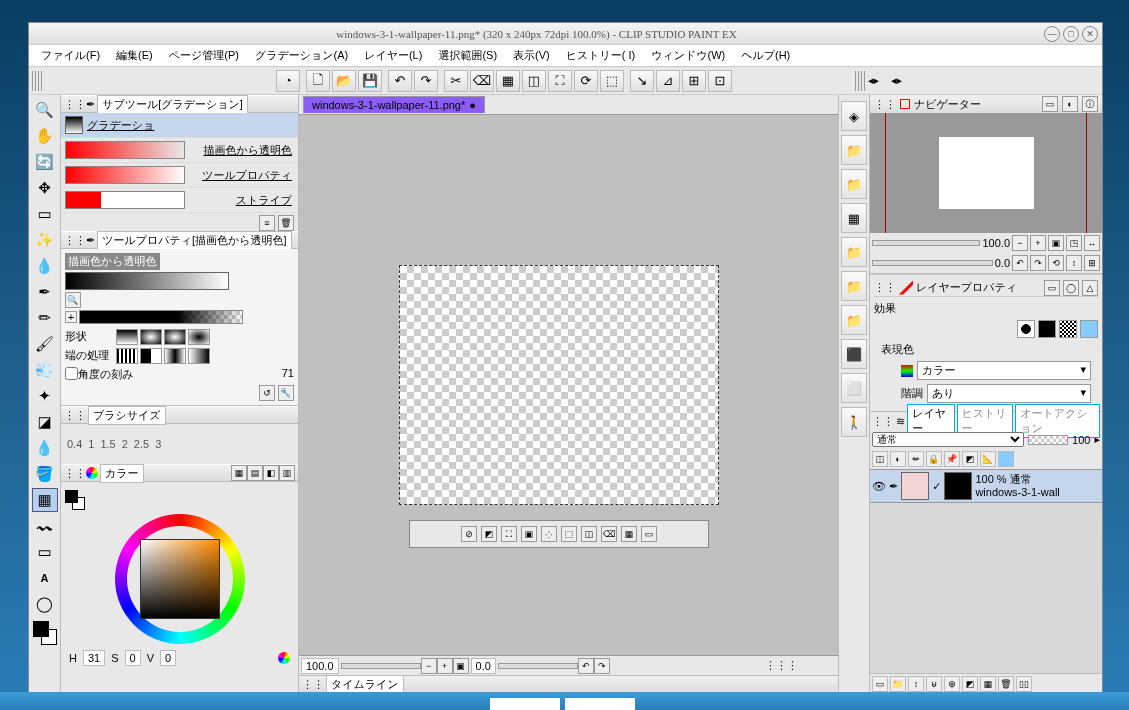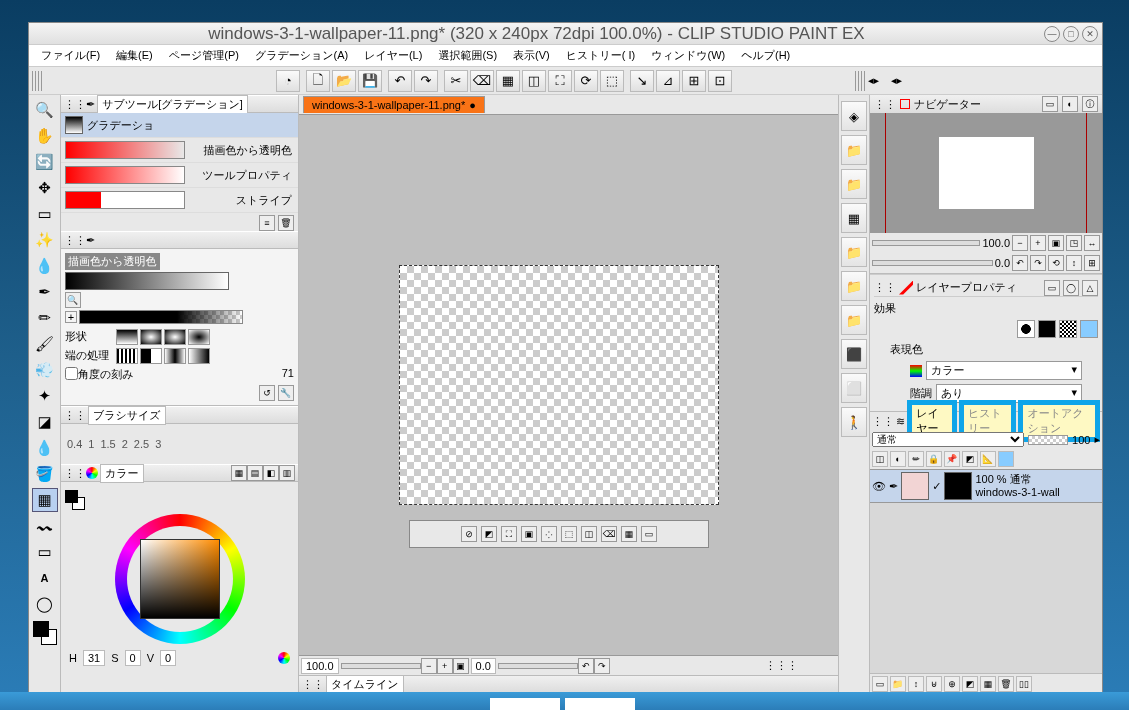--- a/index.html
+++ b/index.html
@@ -1,55 +1,55 @@
 <!DOCTYPE html>
 <html><head>
 <meta charset="utf-8">
 <style>
 * { margin:0; padding:0; box-sizing:border-box; font-family:"MS UI Gothic","Meiryo",sans-serif; font-size:11px; }
 body { background:linear-gradient(to bottom,#0a3d62 0%,#1e5f8b 50%,#2b7db8 100%); width:1129px; height:710px; overflow:hidden; position:relative; }
 .app { position:absolute; left:28px; top:22px; width:1075px; height:672px; background:#e8e8e8; border:1px solid #888; display:flex; flex-direction:column; }
 .titlebar { height:22px; background:linear-gradient(to bottom,#f5f5f5,#e0e0e0); display:flex; align-items:center; color:#555; border-bottom:1px solid #ccc; }
-.titlebar-text { flex:1; text-align:center; font-size:17px; }
+.titlebar-text { flex:1; text-align:center; font-size:11px;font-family:Liberation Serif, serif; }
 .win-btns { display:flex; gap:3px; padding-right:4px; }
 .win-btn { width:16px; height:16px; border:1px solid #888; border-radius:8px; background:#eee; display:flex; align-items:center; justify-content:center; font-size:9px; cursor:pointer; }
 .menubar { height:22px; background:#fff; border-bottom:1px solid #ccc; display:flex; align-items:center; padding:0 4px; }
 .menu-item { padding:2px 8px; cursor:pointer; }
 .toolbar-row { height:28px; background:#e8e8e8; border-bottom:1px solid #ccc; display:flex; align-items:center; }
 .tb-btn { width:24px; height:22px; border:1px solid #bbb; background:linear-gradient(#fafafa,#e0e0e0); margin:0 1px; display:flex; align-items:center; justify-content:center; cursor:pointer; font-size:13px; }
 .tb-sep { width:4px; }
 .grab { width:10px; height:20px; background:repeating-linear-gradient(90deg,#999 0 1px,transparent 1px 3px); margin:0 3px; }
 .main { flex:1; display:flex; overflow:hidden; }
 .left-col { width:32px; background:#e8e8e8; border-right:1px solid #bbb; display:flex; flex-direction:column; align-items:center; padding-top:2px; }
 .tool { width:26px; height:24px; border:1px solid transparent; display:flex; align-items:center; justify-content:center; cursor:pointer; font-size:15px; margin:1px 0; }
 .tool.sel { background:#b8d0f0; border-color:#557; }
 .swatch-pair { position:relative; width:24px; height:24px; margin-top:4px; }
 .sw-a { position:absolute; width:16px; height:16px; border:1px solid #000; background:#000; left:0; top:0; }
 .sw-b { position:absolute; width:16px; height:16px; border:1px solid #000; background:#fff; right:0; bottom:0; }
 .left-panels { width:238px; background:#e8e8e8; border-right:1px solid #bbb; display:flex; flex-direction:column; }
 .panel-hdr { height:18px; background:linear-gradient(#f0f0f0,#ddd); border-top:1px solid #fff; border-bottom:1px solid #bbb; display:flex; align-items:center; padding:0 3px; font-size:10px; }
 .panel-hdr .label { background:#fff; border:1px solid #bbb; padding:1px 4px; margin-left:2px; }
-.grad-row { height:25px; display:flex; align-items:center; border-bottom:1px solid #ddd; padding:0 4px; }
+.grad-row { height:25px; display:flex; align-items:center; border-bottom:1px solid #ddd; padding:0 4px;text-decoration:underline; }
 .grad-prev { width:120px; height:18px; border:1px solid #888; margin-right:4px; }
 .grad-label { flex:1; text-align:right; padding-right:2px; font-size:11px; }
 .prop-body { background:#f4f4f4; padding:4px; border-bottom:1px solid #bbb; }
 .prop-row { display:flex; align-items:flex-start; margin:3px 0; font-size:11px; }
 .prop-row .lbl { width:50px; }
 .shape-opt { width:22px; height:16px; border:1px solid #999; margin:0 1px; background:#fff; cursor:pointer; }
 .bw-grad { width:164px; height:18px; background:linear-gradient(to right,#000,#fff); border:1px solid #666; margin:2px 0; }
 .alpha-strip { width:164px; height:14px; border:1px solid #888; background:linear-gradient(to right,#000,#000 60%,transparent),repeating-conic-gradient(#ccc 0 25%,#fff 0 50%) 0 0/8px 8px; margin:2px 0; }
 .brushsize { height:40px; display:flex; align-items:center; padding:3px 6px; gap:6px; font-size:10px; color:#555;}
 .colorwheel { flex:1; padding:4px; display:flex; flex-direction:column; }
 .wheel-wrap { position:relative; width:130px; height:130px; margin:4px auto; }
 .wheel { width:130px; height:130px; border-radius:50%; background:conic-gradient(red,yellow,lime,cyan,blue,magenta,red); }
 .wheel-inner { position:absolute; left:25px; top:25px; width:80px; height:80px; background:linear-gradient(to bottom,transparent,#000),linear-gradient(to right,#fff,#ff8c00); border:1px solid #333; }
 .hsv-row { display:flex; gap:4px; font-size:10px; padding:2px 4px; align-items:center;}
 .canvas-area { flex:1; background:#c0c0c0; position:relative; display:flex; flex-direction:column; }
 .doc-tab { height:20px; background:#e8e8e8; border-bottom:1px solid #999; display:flex; align-items:center; }
-.tab { background:#f97316; border:1px solid #999; border-bottom:none; padding:2px 8px; margin-left:4px; display:flex; align-items:center; gap:4px; }
+.tab { background:#8b5cf6; border:1px solid #999; border-bottom:none; padding:2px 8px; margin-left:4px; display:flex; align-items:center; gap:4px; }
 .canvas-inner { flex:1; position:relative; overflow:hidden; }
 .canvas-doc { position:absolute; left:100px; top:150px; width:320px; height:240px; border:1px dashed #333; background:repeating-conic-gradient(#ccc 0 25%,#fff 0 50%) 0 0/14px 14px; }
 .canvas-tools { position:absolute; left:110px; top:405px; width:300px; height:28px; background:#e8e8e8; border:1px solid #888; display:flex; align-items:center; justify-content:center; gap:4px; }
 .canvas-status { height:20px; background:#e8e8e8; border-top:1px solid #999; display:flex; align-items:center; font-size:10px; }
 .cs-box { border:1px solid #bbb; background:#fff; padding:1px 4px; margin:0 2px; }
 .right-tools { width:32px; background:#e8e8e8; border-left:1px solid #bbb; border-right:1px solid #bbb; display:flex; flex-direction:column; align-items:center; padding-top:4px; }
 .rtool { width:26px; height:30px; border:1px solid #bbb; background:linear-gradient(#fafafa,#e4e4e4); margin:2px 0; cursor:pointer; display:flex; align-items:center; justify-content:center; font-size:13px; }
 .right-panels { width:232px; background:#e8e8e8; display:flex; flex-direction:column; }
 .nav-panel { border-bottom:1px solid #bbb; }
 .nav-hdr { height:18px; background:linear-gradient(#f0f0f0,#ddd); display:flex; align-items:center; padding:0 4px; gap:4px; font-size:10px; }
@@ -57,27 +57,27 @@
 .nav-prev { height:120px; background:#999; display:flex; align-items:center; justify-content:center; position:relative;}
 .nav-prev-inner { width:95px; height:72px; background:#fff; }
 .nav-bar-l { position:absolute; left:15px; top:0; bottom:0; width:1px; background:#a00;}
 .nav-bar-r { position:absolute; right:15px; top:0; bottom:0; width:1px; background:#a00;}
 .nav-ctrl { padding:2px; display:flex; flex-wrap:wrap; gap:2px; align-items:center; font-size:10px; }
 .nav-ctrl .slider { flex:1; height:6px; background:#ddd; border:1px solid #999; position:relative; min-width:60px;}
 .mini-btn { width:16px; height:16px; border:1px solid #999; background:#eee; display:flex; align-items:center; justify-content:center; font-size:9px; cursor:pointer; }
 .layerprop { border-top:1px solid #ccc; padding:4px; }
 .layerprop-hdr { height:18px; display:flex; align-items:center; gap:3px; font-size:10px; border-bottom:1px solid #ccc;}
 .layerprop-hdr .pen { width:14px; height:14px; background:red; clip-path:polygon(0 100%,100% 0,100% 30%,30% 100%); }
-.lp-row { display:flex; align-items:center; margin:4px 16px; font-size:11px; gap:4px;text-align:center;}
+.lp-row { display:flex; align-items:center; margin:4px 7px; font-size:11px; gap:4px;text-align:center;}
 .lp-row .sel { border:1px solid #999; background:#fff; padding:1px 4px; flex:1; display:flex; justify-content:space-between;}
 .eff-btns { display:flex; gap:3px; justify-content:flex-end; margin:4px 0;}
 .eff-btn { width:18px; height:18px; border:1px solid #999; background:#fff; }
 .layers-panel { flex:1; border-top:1px solid #bbb; display:flex; flex-direction:column; }
 .layers-hdr { height:18px; display:flex; align-items:center; font-size:10px; padding:0 2px; gap:2px;}
-.layers-hdr .tab-l { background:#fef9c3; border:5px solid #0ea5e9; padding:1px 4px; }
+.layers-hdr .tab-l { background:#ffffff; border:1px solid #0ea5e9; padding:1px 4px; }
 .layer-mode { display:flex; align-items:center; padding:2px; gap:4px; font-size:10px;}
 .layer-mode select { flex:1; font-size:10px;}
 .layer-icons { display:flex; gap:2px; padding:2px; flex-wrap:wrap;}
 .li-btn { width:16px; height:16px; border:1px solid #bbb; background:#eee; font-size:9px; display:flex; align-items:center; justify-content:center;}
 .layer-item { height:34px; background:#c5d5eb; display:flex; align-items:center; padding:2px; gap:3px; border-top:1px solid #999; border-bottom:1px solid #999;}
 .layer-thumb { width:28px; height:28px; border:1px solid #666; background:#f2d4d4;}
 .layer-mask { width:28px; height:28px; border:1px solid #666; background:#000;}
 .layer-text { font-size:10px; line-height:1.2;}
 .layers-bottom { height:20px; border-top:1px solid #bbb; display:flex; align-items:center; padding:2px; gap:2px; }
 .taskbar { position:absolute; left:0; right:0; bottom:0; height:18px; background:linear-gradient(#3a9bd8,#2b7db8); }
@@ -195,20 +195,21 @@
         <span class="grad-label">ストライプ</span>
       </div>
       <div style="height:18px;display:flex;justify-content:flex-end;gap:3px;padding:2px 4px;">
         <div class="mini-btn">≡</div>
         <div class="mini-btn">🗑</div>
       </div>
 
       <div class="panel-hdr">
         <span>⋮⋮</span>
         <span>✒</span>
+        <span class="label">ツールプロパティ[描画色から透明色]</span>
       </div>
       <div class="prop-body">
         <div style="background:#888;color:#fff;padding:1px 3px;width:fit-content">描画色から透明色</div>
         <div class="bw-grad"></div>
         <div style="text-align:right">
             <span class="mini-btn">🔍</span>
           </div>
         <div style="display:flex;align-items:center;gap:2px">
           <span style="border:1px solid #999;width:12px;height:12px;text-align:center;line-height:10px">+</span>
           <div class="alpha-strip"></div>

